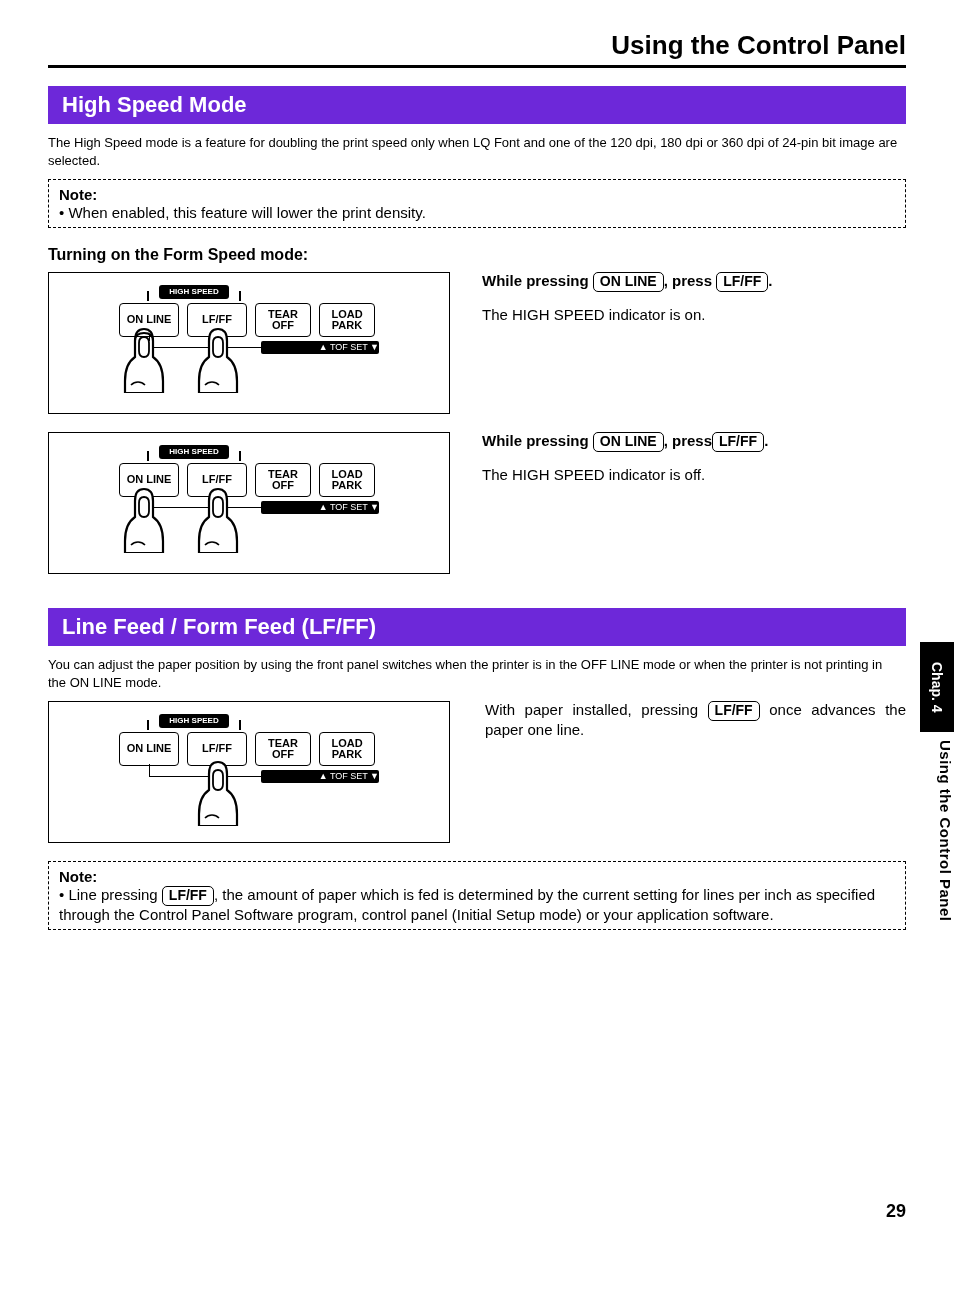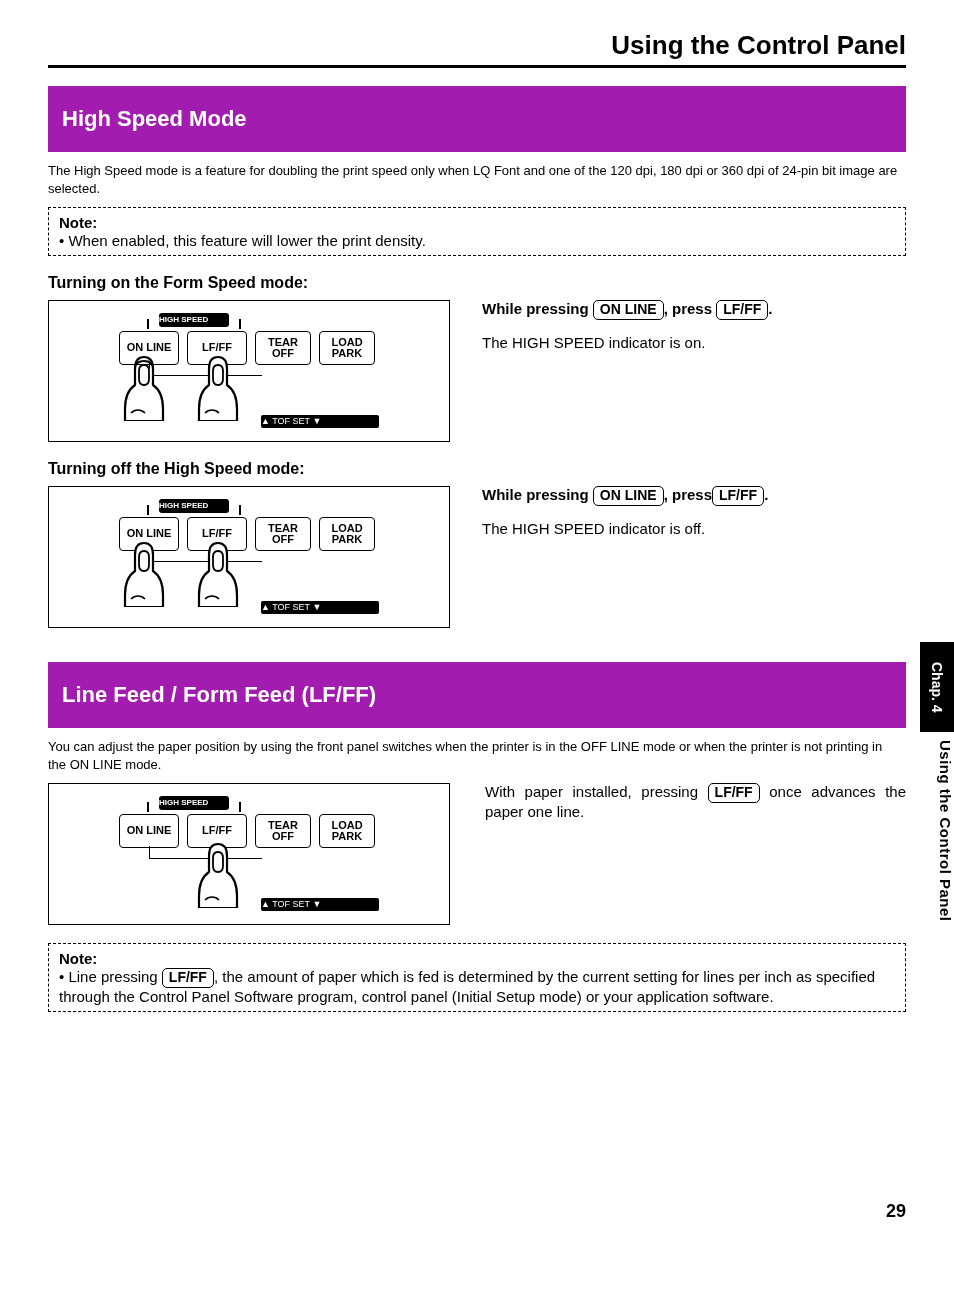--- a/index.html
+++ b/index.html
@@ -21,25 +21,25 @@
     font-weight: bold;
     text-align: right;
     margin: 0 0 4px 0;
   }
   .thick-rule {
     height: 3px;
     background: #000;
     margin-bottom: 18px;
   }
   .section-bar {
-    background: #a21caf;
+    background: #6d28d9;
     color: #fff;
     font-size: 22px;
     font-weight: bold;
-    padding: 20px 14px;
+    padding: 6px 14px;
     margin-bottom: 10px;
   }
   .body-text {
     font-size: 13px;
     line-height: 1.35;
     margin: 0 8px 10px 0;
   }
   .note-box {
     border: 1px solid #000;
     border-style: dashed solid solid dashed;
@@ -83,21 +83,21 @@
   .hs-label {
     position: absolute;
     top: 12px;
     left: 110px;
     width: 70px;
     height: 14px;
     background: #000;
     color: #fff;
     font-size: 8px;
     font-weight: bold;
-    text-align: left;
+    text-align: center;
     line-height: 14px;
     border-radius: 3px;
   }
   .hs-bracket-left {
     position: absolute;
     top: 18px; left: 98px; width: 1.5px; height: 10px; background:#000;
   }
   .hs-bracket-right {
     position: absolute;
     top: 18px; left: 190px; width: 1.5px; height: 10px; background:#000;
@@ -125,24 +125,23 @@
   .pbtn.w2 { width: 54px; height: 28px; }
   .tof-bar {
     position: absolute;
     top: 68px;
     left: 212px;
     width: 118px;
     height: 13px;
     background: #000;
     color: #fff;
     font-size: 9px;
-    text-align: left;
+    text-align: right;
     line-height: 13px;
     border-radius: 2px;
-    margin-top: 46px;
   }
   .tof-connect {
     position:absolute;
     top:62px; left:100px; width:112px; height:12px;
     border-left:1.5px solid #000;
     border-bottom:1.5px solid #000;
   }
   .tof-connect2 {
     position:absolute;
     top:62px; left:172px; width:40px; height:12px;
@@ -264,21 +263,20 @@
       </div>
     </div>
     <div class="rightcol">
       <p class="instr-line">
         <span>While pressing </span><span class="keycap">ON LINE</span><span>, press </span> <span class="keycap">LF/FF</span><span>.</span>
       </p>
       <p class="instr-body">The HIGH SPEED indicator is on.</p>
     </div>
   </div>
 
-  <div class="subheading">Turning off the High Speed mode:</div>
   <div class="row">
     <div class="diagram">
       <div class="hs-label">HIGH SPEED</div>
       <div class="hs-bracket-left"></div>
       <div class="hs-bracket-right"></div>
       <div class="btnrow">
         <div class="pbtn w1">ON LINE</div>
         <div class="pbtn w1">LF/FF</div>
         <div class="pbtn w2">
             <span>TEAR</span>

